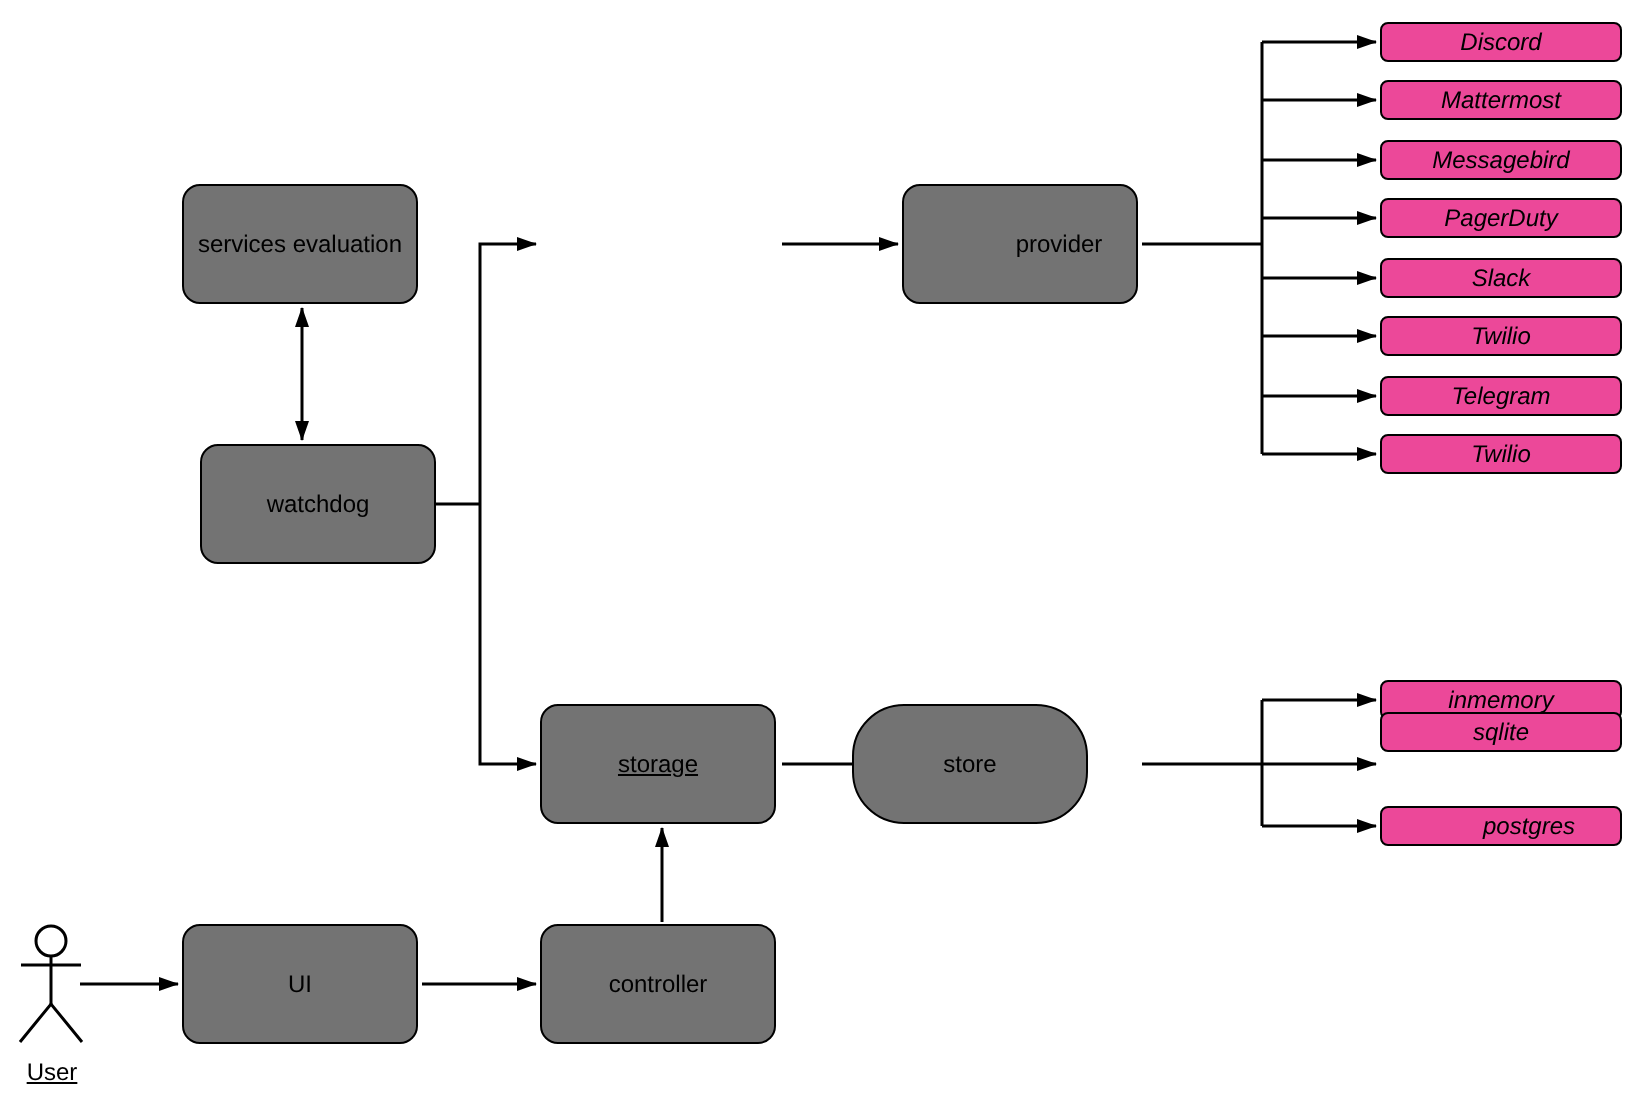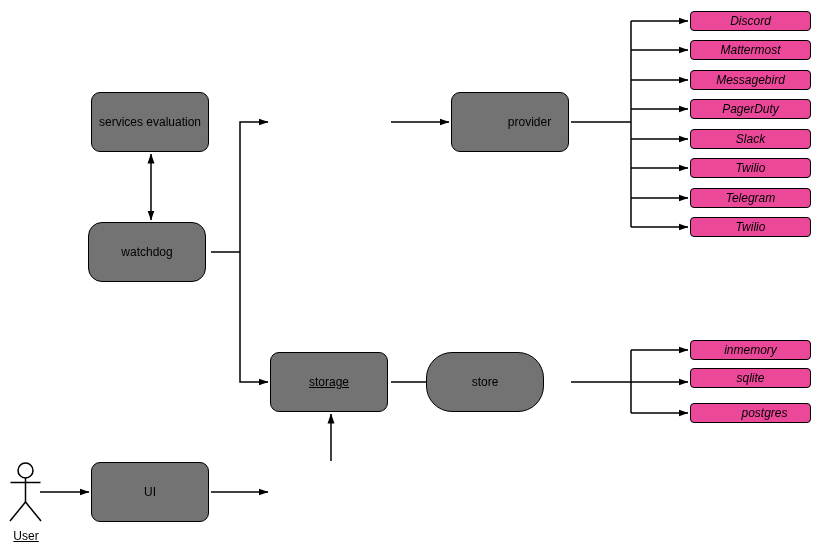--- a/index.html
+++ b/index.html
@@ -117,40 +117,41 @@
     <g stroke="#000000" stroke-width="1.5" fill="none">
       <circle cx="25.5" cy="470.5" r="7.5" fill="#ffffff"></circle>
       <path d="M25.5 478 V502"></path>
       <path d="M10.5 482.5 H40.5"></path>
       <path d="M10 521 L25.5 502 L41 521"></path>
     </g>
   </svg>
 
   <div class="node" style="left:91px; top:92px;">services evaluation</div>
 
-  <div class="node" style="left:88px; top:222px;border-radius:14px;">watchdog</div>
+  <div class="node" style="left:100px; top:222px;">watchdog</div>
 
 
   <div class="node" style="left:451px; top:92px;padding-left:39px;">provider</div>
 
   <div class="node" style="left:270px; top:352px;text-decoration:underline;">storage</div>
 
   <div class="node" style="left:426px; top:352px;border-radius:26px;">store</div>
 
   <div class="node" style="left:91px; top:462px;">UI</div>
 
+  <div class="node" style="left:270px; top:462px;">controller</div>
 
   <div class="leaf" style="top:11px;">Discord</div>
   <div class="leaf" style="top:40px;">Mattermost</div>
   <div class="leaf" style="top:70px;">Messagebird</div>
   <div class="leaf" style="top:99px;">PagerDuty</div>
   <div class="leaf" style="top:129px;">Slack</div>
   <div class="leaf" style="top:158px;">Twilio</div>
   <div class="leaf" style="top:188px;">Telegram</div>
   <div class="leaf" style="top:217px;">Twilio</div>
 
   <div class="leaf" style="top:340px;">inmemory</div>
-  <div class="leaf" style="top:368px;">sqlite</div>
+  <div class="leaf" style="top:356px;">sqlite</div>
   <div class="leaf" style="top:403px;padding-left:28px;">postgres</div>
 
   <div class="actor-label">User</div>
 
 </div>
 
 </body></html>

